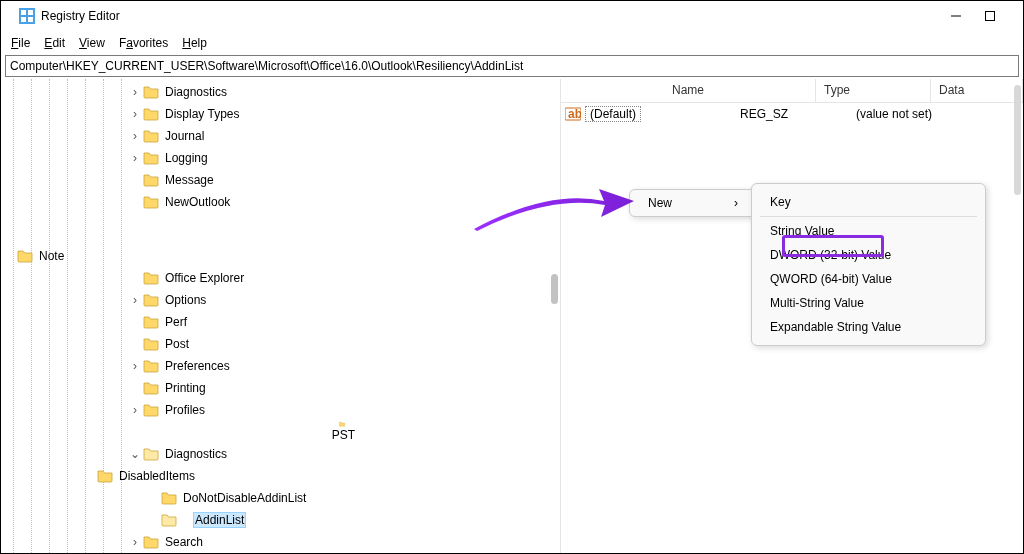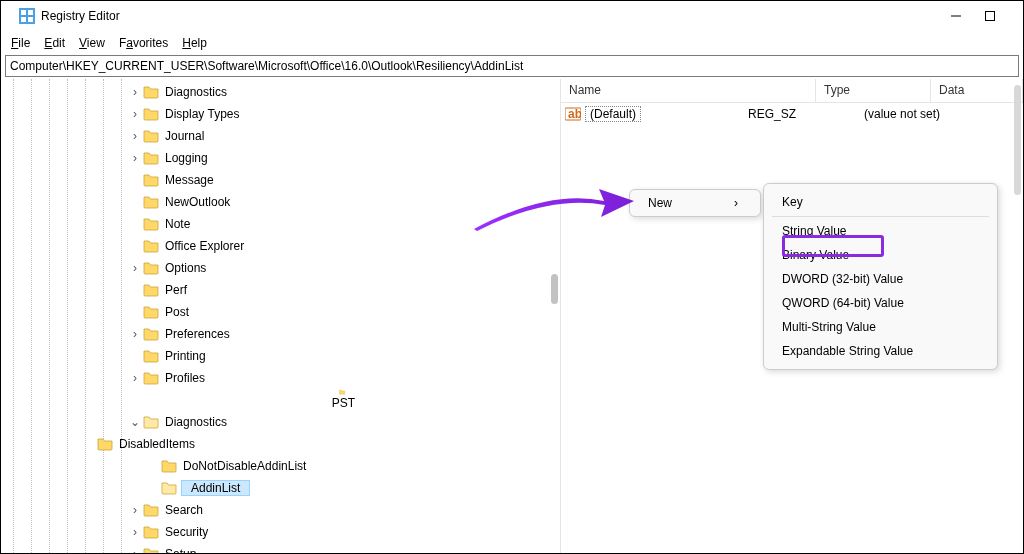--- a/index.html
+++ b/index.html
@@ -14,33 +14,33 @@
 .menuitem u { text-decoration: underline; }
 .addrbar { height: 22px; border:1px solid #7a7a7a; margin:0 4px 2px 4px; display:flex; align-items:center; padding:0 4px; font-size:12px; background:#fff; }
 .mainarea { display:flex; height: calc(554px - 30px - 24px - 24px); }
 .treepanel { width: 560px; border-right:1px solid #e5e5e5; position:relative; overflow:hidden; }
 .treepanel::-webkit-scrollbar { width:16px; }
 .tree { position:absolute; top:0; left:0; right:0; padding:2px 0; }
 .treerow { height:22px; display:flex; align-items:center; white-space:nowrap; }
 .treerow .twisty { width:16px; text-align:center; color:#5a5a5a; user-select:none; }
 .treerow .folder { width:16px; height:16px; margin-right:4px; }
 .treerow .label { padding:1px 2px; }
-.treerow.selected .label { background:#cce8ff; border:1px solid #99d1ff; padding:0 9px; }
+.treerow.selected .label { background:#cce8ff; border:1px solid #99d1ff; padding:0 1px;margin-left:12px; }
 .guides { position:absolute; top:0; left:0; bottom:0; width:560px; pointer-events:none; }
 .guides div { position:absolute; top:0; bottom:0; width:0; border-left:1px dotted #c0c0c0; }
 .listpanel { flex:1; position:relative; }
 .lph { height:24px; display:flex; border-bottom:1px solid #e5e5e5; }
 .lphcol { padding:4px 8px; border-right:1px solid #e5e5e5; color:#333; }
-.lphcol.name { width:255px; }
+.lphcol.name { width:255px;text-align:center; }
 .lphcol.type { width:115px; }
 .lphcol.data { flex:1; }
 .lprow { height:22px; display:flex; align-items:center; }
 .lprow .icon { width:16px; height:16px; margin:0 4px; }
-.lprow .vname { padding:0 4px; border:1px dotted #888; margin-right:0; }
-.lprow .vtype { margin-left:107px;text-align:right; }
+.lprow .vname { padding:0 4px; border:1px dotted #888; margin-right:15px; }
+.lprow .vtype { margin-left:84px;text-align:right; }
 .lprow .vdata { margin-left:68px; }
 .ctxmenu { position:absolute; background:#f9f9f9; border:1px solid #ccc; box-shadow:2px 2px 6px rgba(0,0,0,0.15); border-radius:6px; }
 .ctxitem { padding:6px 22px 6px 18px; display:flex; align-items:center; justify-content:space-between; gap:30px; }
 .submenu { position:absolute; background:#f9f9f9; border:1px solid #ccc; box-shadow:2px 2px 6px rgba(0,0,0,0.15); border-radius:6px; padding:6px 0; }
 .subitem { padding:5px 22px 5px 18px; white-space:nowrap; }
 .subitem.sep { border-bottom:1px solid #ddd; margin:2px 8px; padding:0; height:0; }
 .highlightbox { position:absolute; border:3px solid #8a2be2; border-radius:3px; pointer-events:none; }
 .arrow { position:absolute; pointer-events:none; }
 .scrollthumb { position:absolute; right:2px; width:7px; background:#c2c2c2; border-radius:4px; }
 </style>
@@ -129,21 +129,21 @@
           </svg>
           <span class="label">Message</span>
         </div>
         <div class="treerow" style="padding-left: 126px;">
           <span class="twisty"></span>
           <svg class="folder" viewBox="0 0 16 16">
             <path d="M1,3 h5 l1.5,2 H15 v8 a1,1 0 0 1 -1,1 H2 a1,1 0 0 1 -1,-1 Z" fill="#ffd869" stroke="#caa43b" stroke-width="0.8"></path>
           </svg>
           <span class="label">NewOutlook</span>
         </div>
-        <div class="treerow" style="padding-left: 126px;">
+        <div class="treerow" style=" margin-top: 32px;">
           <span class="twisty"></span>
           <svg class="folder" viewBox="0 0 16 16">
             <path d="M1,3 h5 l1.5,2 H15 v8 a1,1 0 0 1 -1,1 H2 a1,1 0 0 1 -1,-1 Z" fill="#ffd869" stroke="#caa43b" stroke-width="0.8"></path>
           </svg>
           <span class="label">Note</span>
         </div>
         <div class="treerow" style="padding-left: 126px;">
           <span class="twisty"></span>
           <svg class="folder" viewBox="0 0 16 16">
             <path d="M1,3 h5 l1.5,2 H15 v8 a1,1 0 0 1 -1,1 H2 a1,1 0 0 1 -1,-1 Z" fill="#ffd869" stroke="#caa43b" stroke-width="0.8"></path>
@@ -268,25 +268,24 @@
       <span class="vdata">(value not set)</span>
     </div>
 
     <div class="ctxmenu" style="left:68px; top:110px; width:132px;">
       <div class="ctxitem">
         <span>New</span>
         <span>›</span>
       </div>
     </div>
 
-    <div class="submenu" id="submenu" style="left:202px; top:104px; width:235px;">
+    <div class="submenu" id="submenu" style="left:190px; top:104px; width:235px;">
         <div class="subitem">Key</div>
         <div class="subitem sep"></div>
         <div class="subitem">String Value</div>
-        <div class="subitem">Binary Value</div>
         <div class="subitem">DWORD (32-bit) Value</div>
         <div class="subitem">QWORD (64-bit) Value</div>
         <div class="subitem">Multi-String Value</div>
         <div class="subitem">Expandable String Value</div>
       </div>
 
     <div class="scrollthumb" style="top:6px; height:110px; background:#d8d8d8;"></div>
   </div>
 </div>
 

